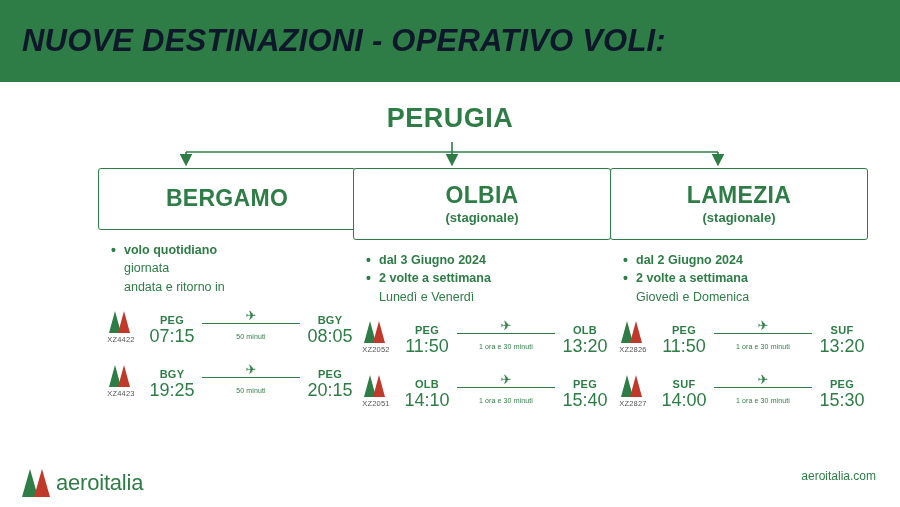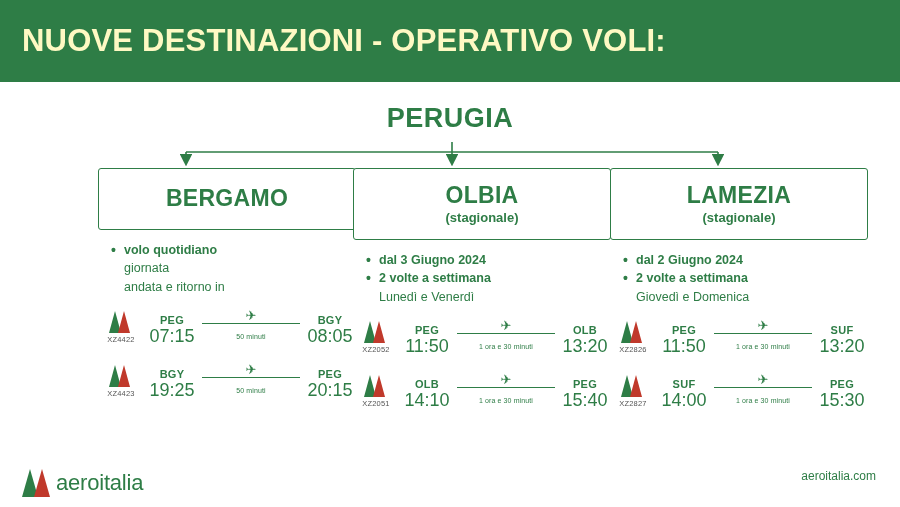--- a/index.html
+++ b/index.html
@@ -25,26 +25,27 @@
     position: absolute;
     left: 0;
     top: 0;
     width: 900px;
     height: 82px;
     background: #2e7d46;
     display: flex;
     align-items: center;
   }
   .header-title {
-    color: #fef9c3;
+    color: #0f172a;
     font-size: 31px;
     font-weight: bold;
     letter-spacing: 0.2px;
     padding-left: 22px;
     white-space: nowrap;
+    font-style: italic;
   }
   
   .sub-band {
     position: absolute;
     left: 0;
     top: 82px;
     width: 900px;
     height: 8px;
     background: #ffffff;
   }

